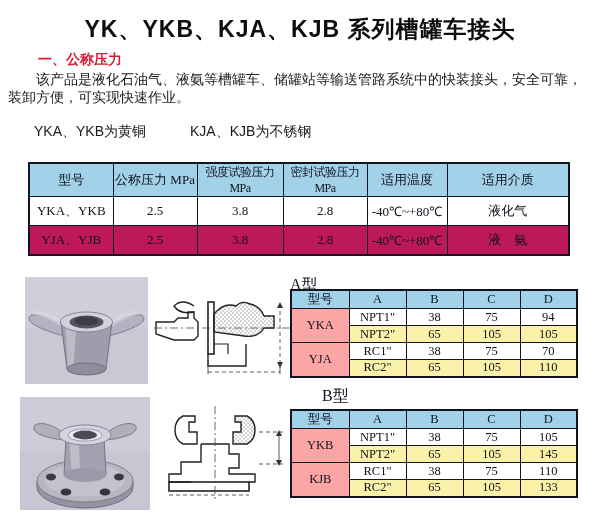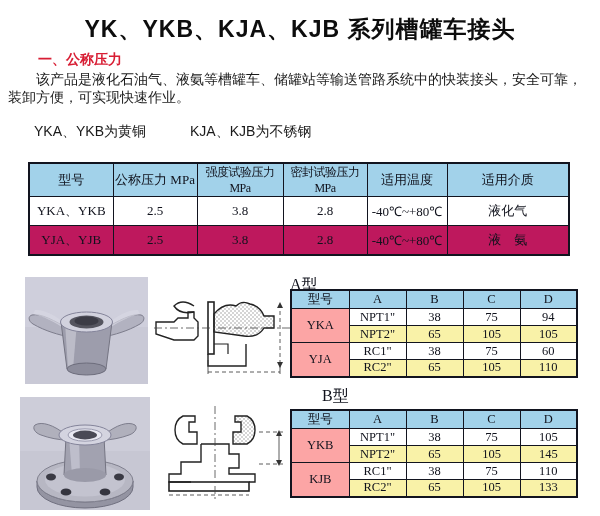--- a/index.html
+++ b/index.html
@@ -185,21 +185,21 @@
       <td>NPT2"</td>
       <td>65</td>
       <td>105</td>
       <td>105</td>
     </tr>
     <tr>
       <td class="model" rowspan="2">YJA</td>
       <td>RC1"</td>
       <td>38</td>
       <td>75</td>
-      <td>60</td>
+      <td>70</td>
     </tr>
     <tr class="yellow">
       <td>RC2"</td>
       <td>65</td>
       <td>105</td>
       <td>110</td>
     </tr>
   </tbody>
     </table>
 

